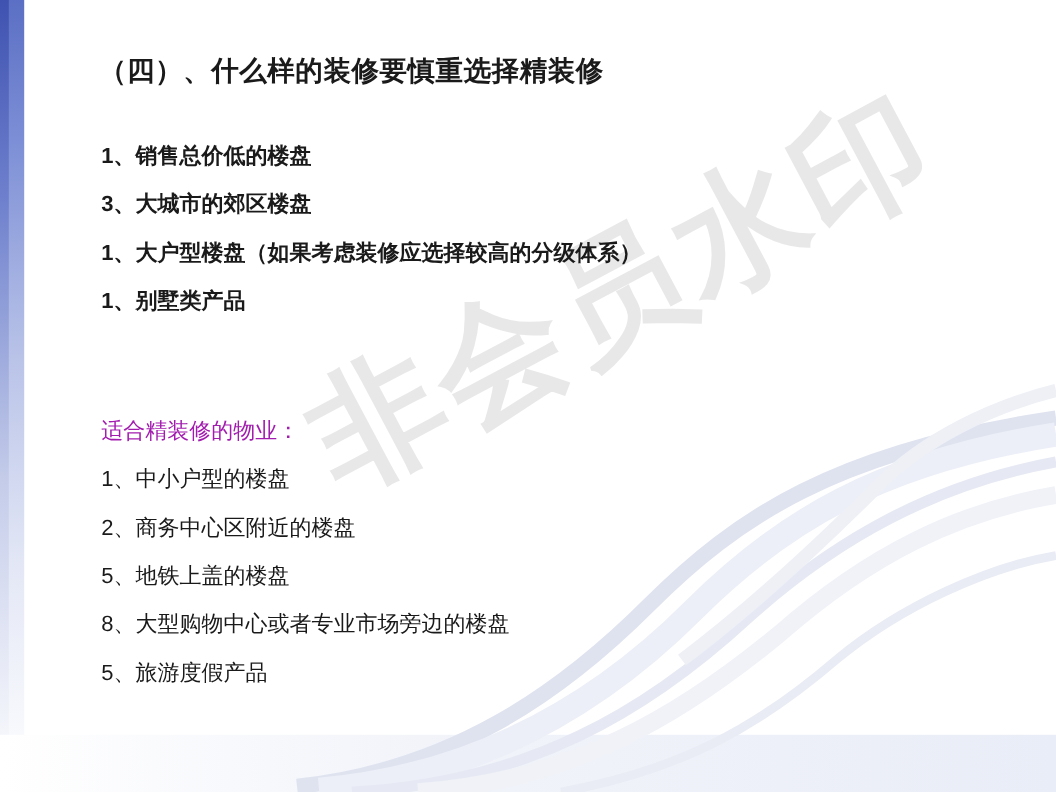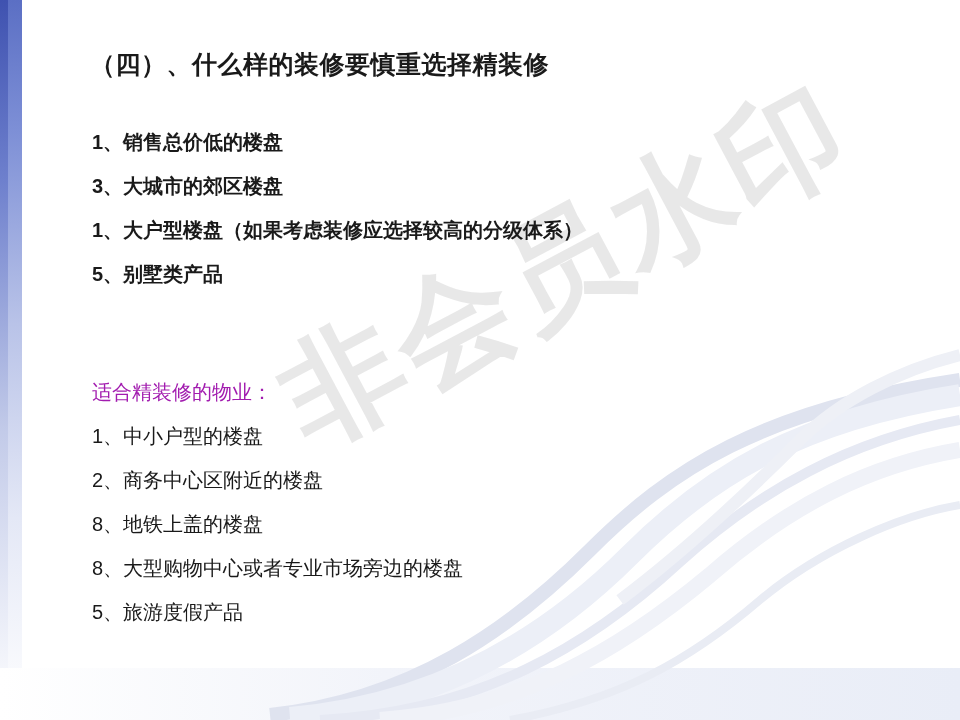--- a/index.html
+++ b/index.html
@@ -124,26 +124,26 @@
   <div class="watermark">非会员水印</div>
 
   <div class="content">
 
     <div class="title">（四）、什么样的装修要慎重选择精装修</div>
 
     <div class="list-block block-a">
       <div class="list-item">1、销售总价低的楼盘</div>
       <div class="list-item">3、大城市的郊区楼盘</div>
       <div class="list-item">1、大户型楼盘（如果考虑装修应选择较高的分级体系）</div>
-      <div class="list-item">5、别墅类产品</div>
+      <div class="list-item">1、别墅类产品</div>
     </div>
 
     <div class="list-block block-b">
       <div class="sub-heading">适合精装修的物业：</div>
       <div class="list-item">1、中小户型的楼盘</div>
       <div class="list-item">2、商务中心区附近的楼盘</div>
-      <div class="list-item">8、地铁上盖的楼盘</div>
+      <div class="list-item">5、地铁上盖的楼盘</div>
       <div class="list-item">8、大型购物中心或者专业市场旁边的楼盘</div>
       <div class="list-item">5、旅游度假产品</div>
     </div>
 
   </div>
 </div>
 
 </body></html>

